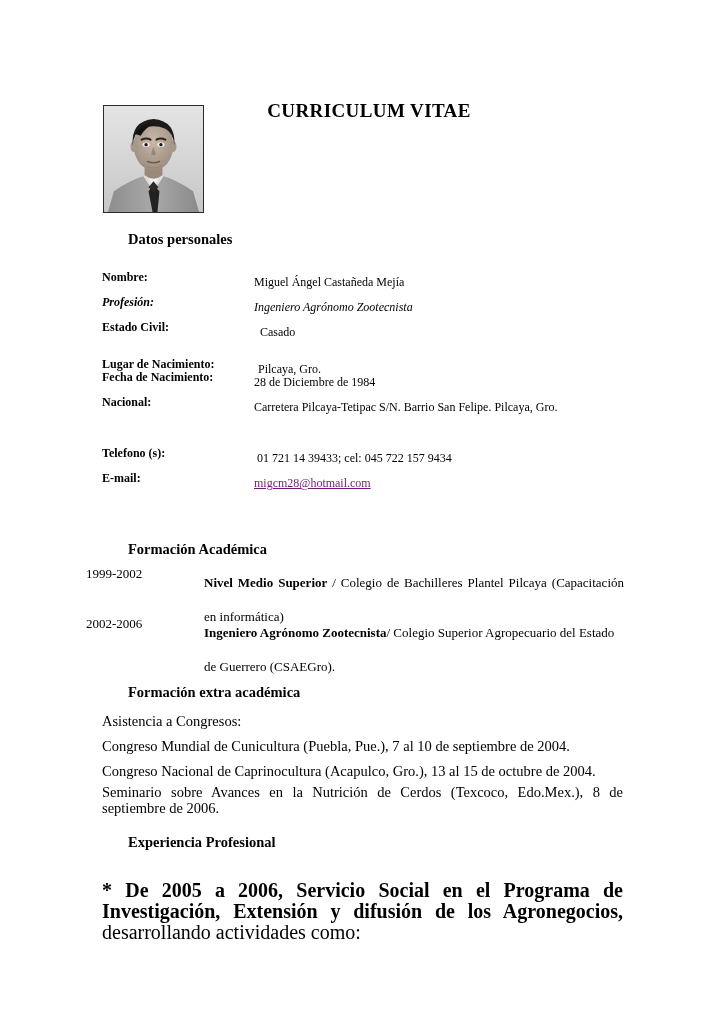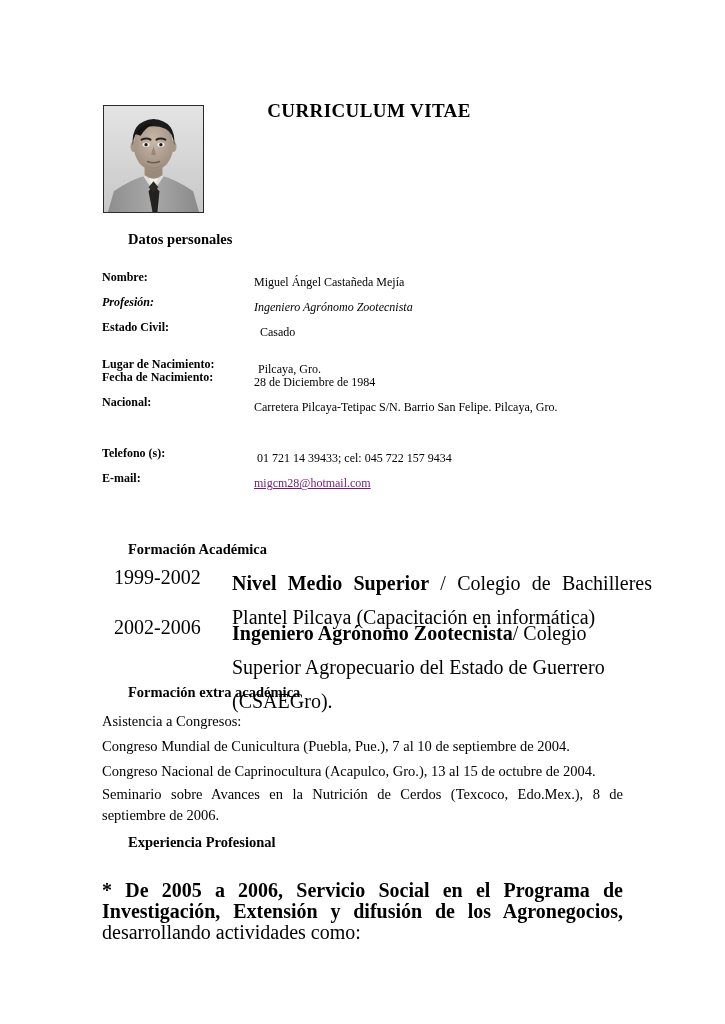--- a/index.html
+++ b/index.html
@@ -87,23 +87,23 @@
   .val.pad-2 { padding-left: 6px; width: 360px; }
   .val.pad-3 { padding-left: 3px; width: 363px; }
   .email-link {
     text-decoration: underline;
     color: #701a75;
   }
 
   
   .edu-row {
     position: absolute;
-    left: 114px;
+    left: 86px;
     width: 522px;
-    font-size: 20px;
+    font-size: 13px;
   }
   .edu-row .years {
     position: absolute;
     left: 0;
     top: 0;
     width: 100px;
   }
   .edu-row .edu-body {
     display: block;
     margin-left: 118px;
@@ -115,21 +115,21 @@
 
   
   .para {
     position: absolute;
     left: 102px;
     width: 521px;
     font-size: 14.5px;
     line-height: 25px;
   }
   .para.justify { text-align: justify; }
-  .para.tight { line-height: 21px; }
+  .para.tight { line-height: 16px; }
 
   .bold-para {
     position: absolute;
     left: 102px;
     width: 521px;
     font-size: 20px;
     line-height: 21px;
     text-align: justify;
   }
   .bold-para b { font-weight: bold; }

